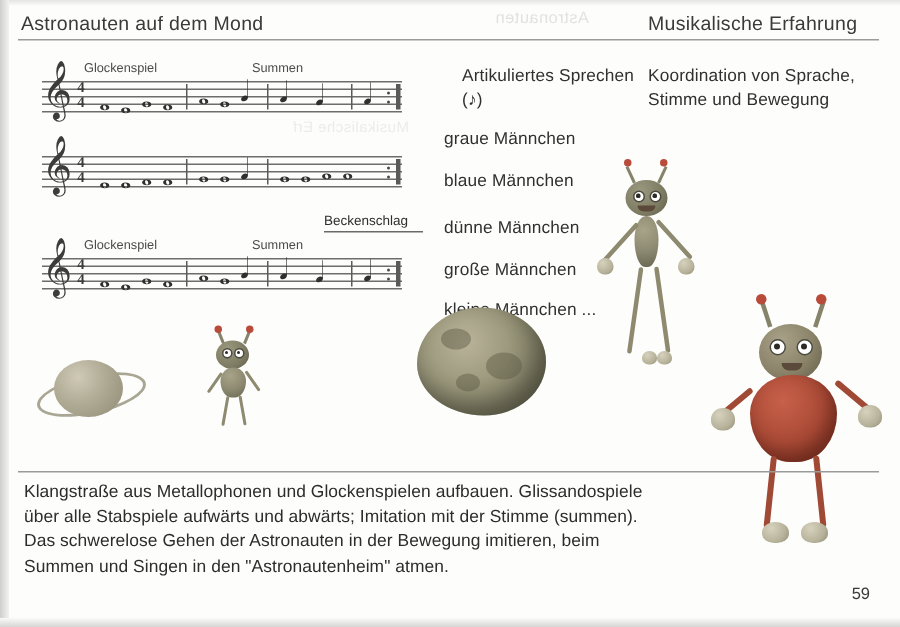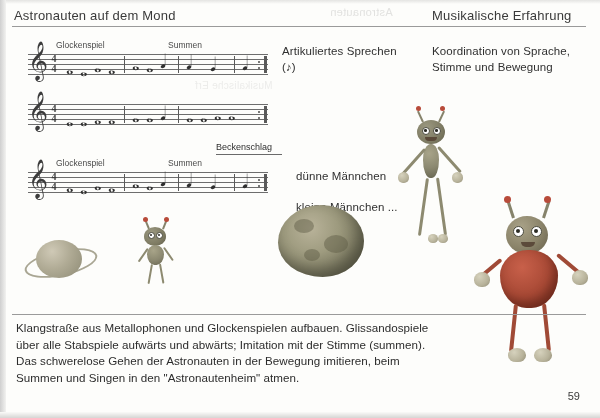--- a/index.html
+++ b/index.html
@@ -394,24 +394,27 @@
     <div class="barline" style="left:150px; top:6px;"></div>
     <div class="note" style="left:158px; top:7px;">𝅘𝅥</div>
     <div class="note" style="left:182px; top:9px;">𝅘𝅥</div>
     <div class="barline" style="left:206px; top:6px;"></div>
     <div class="note" style="left:214px; top:8px;">𝅘𝅥</div>
     <div class="endbar" style="left:236px; top:6px;"></div>
     <div class="repeat-dot" style="left:230px; top:11px;"></div>
     <div class="repeat-dot" style="left:230px; top:17px;"></div>
   </div>
 
-  <div class="col-text" style="left:282px; top:44px; width:130px;">Artikuliertes Sprechen (♪)</div>
-
-
-  <div class="col-text" style="left:296px; top:145px;margin-top:24px;">dünne Männchen</div>
+  <div class="col-text" style="left:308px; top:44px; width:130px;">Artikuliertes Sprechen (♪)</div>
+
+  <div class="col-text" style="left:296px; top:86px;">graue Männchen</div>
+  <div class="col-text" style="left:296px; top:114px;">blaue Männchen</div>
+
+  <div class="col-text" style="left:296px; top:145px;">dünne Männchen</div>
+  <div class="col-text" style="left:296px; top:173px;">große Männchen</div>
   <div class="col-text" style="left:296px; top:200px;">kleine Männchen ...</div>
 
   <div class="col-text" style="left:432px; top:44px; width:152px;">Koordination von Sprache, Stimme und Bewegung</div>
 
   <div class="fig">
     <div class="saturn-ring"></div>
     <div class="saturn-body"></div>
   </div>
 
   <div class="fig" style="left:130px; top:218px; width:60px; height:70px;">

